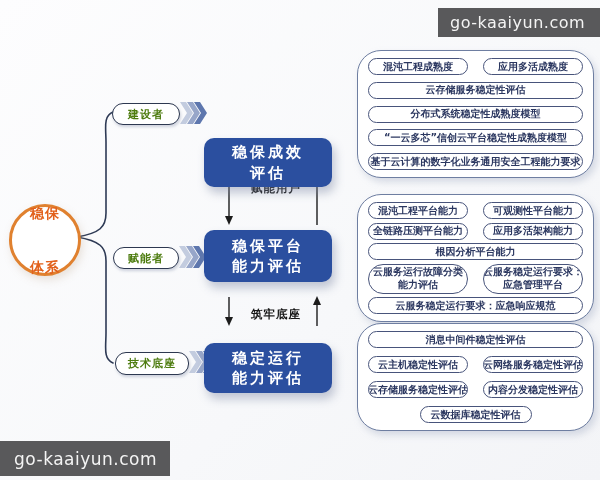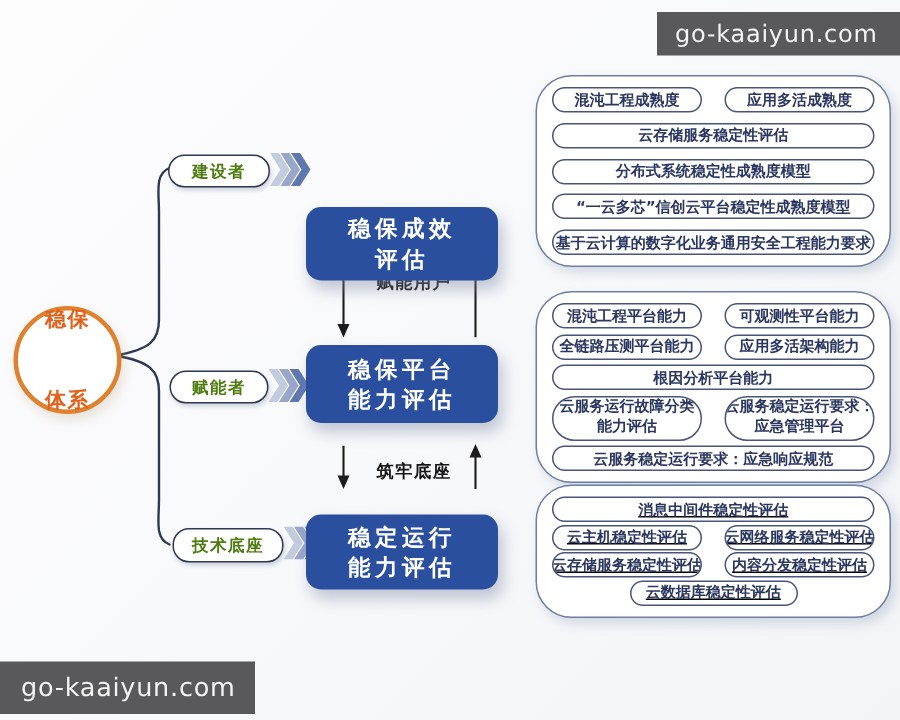--- a/index.html
+++ b/index.html
@@ -66,21 +66,21 @@
   
   .group{
     position:absolute;left:357px;width:237px;background:#fff;
     border:1.5px solid #6e7ea1;border-radius:24px;
     box-shadow:3px 4px 7px rgba(150,160,185,.35);
     box-sizing:border-box;padding:7px 10px;
     display:flex;flex-direction:column;justify-content:space-between;z-index:3;text-align:center;
   }
   .group-1{top:50px;height:128px;}
   .group-2{top:194px;height:128px;}
-  .group-3{top:323px;height:89px;text-decoration:underline;}
+  .group-3{top:323px;height:108px;}
   .prow{display:flex;gap:15px;}
   .prow-center{justify-content:center;}
   .pill{
     flex:1;height:17px;background:#fff;border:1.3px solid #48547b;border-radius:10px;
     display:flex;align-items:center;justify-content:center;
     font-size:10px;font-weight:600;color:#2b3760;box-sizing:border-box;
     white-space:nowrap;overflow:hidden;
   }
   .pill-2line{
     height:30px;border-radius:15px;flex-direction:column;line-height:1.25;

